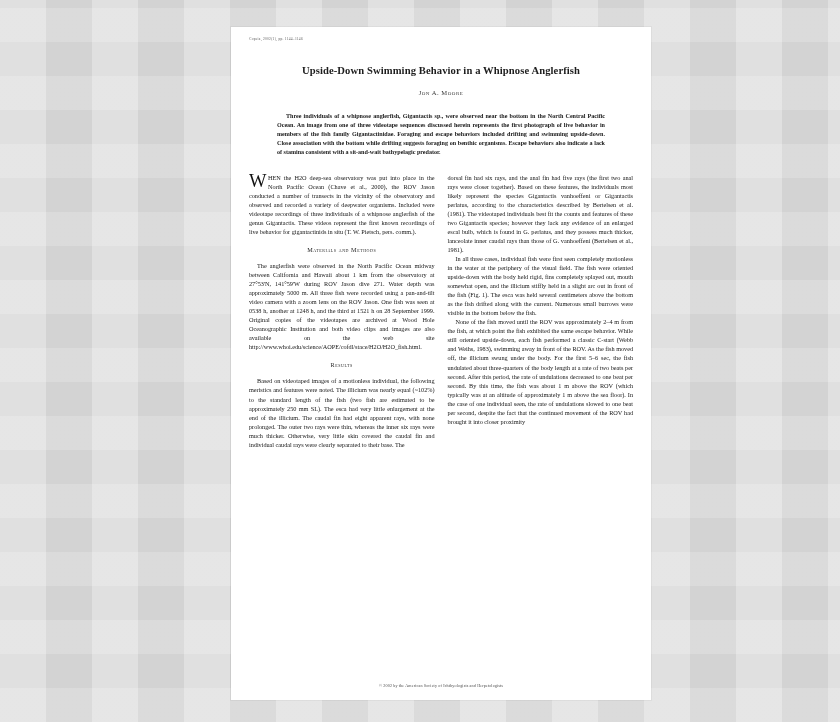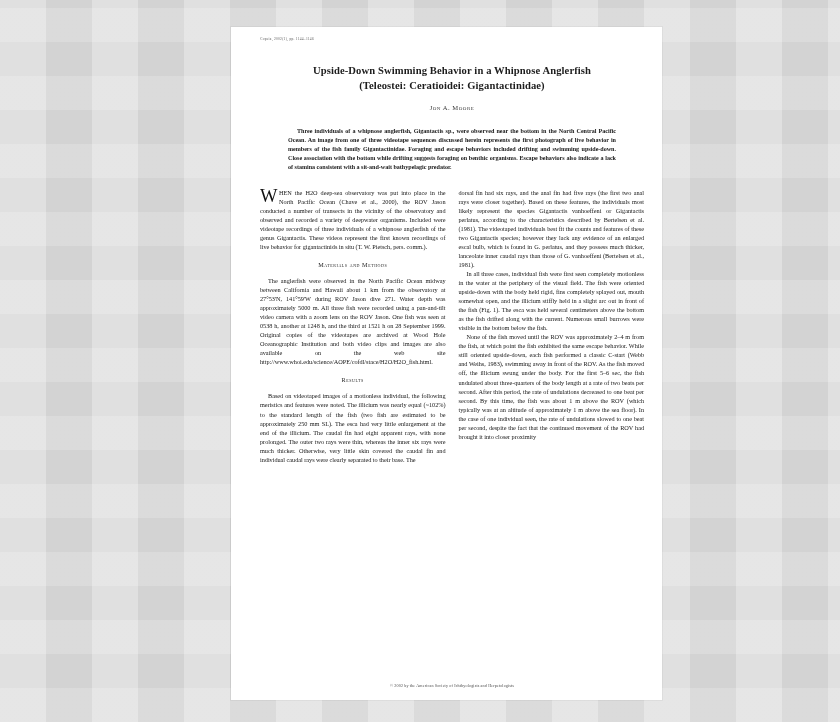--- a/index.html
+++ b/index.html
@@ -34,21 +34,20 @@
   }
 
   .page {
     position: absolute;
     left: 231px;
     top: 27px;
     width: 420px;
     height: 673px;
     background: #ffffff;
     box-shadow: 0 0 0 1px rgba(0,0,0,0.04);
-    padding-left: 11px;
   }
 
   .page-inner {
     padding: 10px 18px 0 18px;
     height: 100%;
     box-sizing: border-box;
     position: relative;
   }
 
   
@@ -157,21 +156,20 @@
 
 <div class="backdrop"></div>
 
 <div class="page">
   <div class="page-inner">
 
     <div class="journal-ref">Copeia, 2002(1), pp. 1144–1146</div>
 
     <h1 class="title">
       <span>Upside-Down Swimming Behavior in a Whipnose Anglerfish</span>
-      <span class="title-line2">(Teleostei: Ceratioidei: Gigantactinidae)</span>
     </h1>
 
     <div class="author">Jon A. Moore</div>
 
     <div class="abstract">Three individuals of a whipnose anglerfish, Gigantactis sp., were observed near the bottom in the North Central Pacific Ocean. An image from one of three videotape sequences discussed herein represents the first photograph of live behavior in members of the fish family Gigantactinidae. Foraging and escape behaviors included drifting and swimming upside-down. Close association with the bottom while drifting suggests foraging on benthic organisms. Escape behaviors also indicate a lack of stamina consistent with a sit-and-wait bathypelagic predator.</div>
 
     <div class="columns">
 
       <div class="col">
         <p class="dropcap-para">

